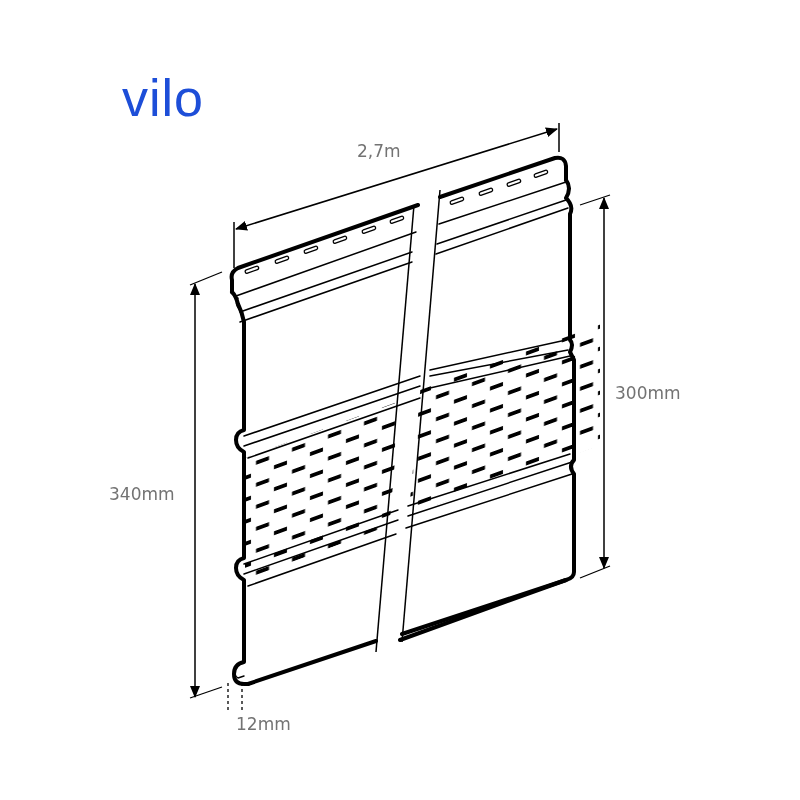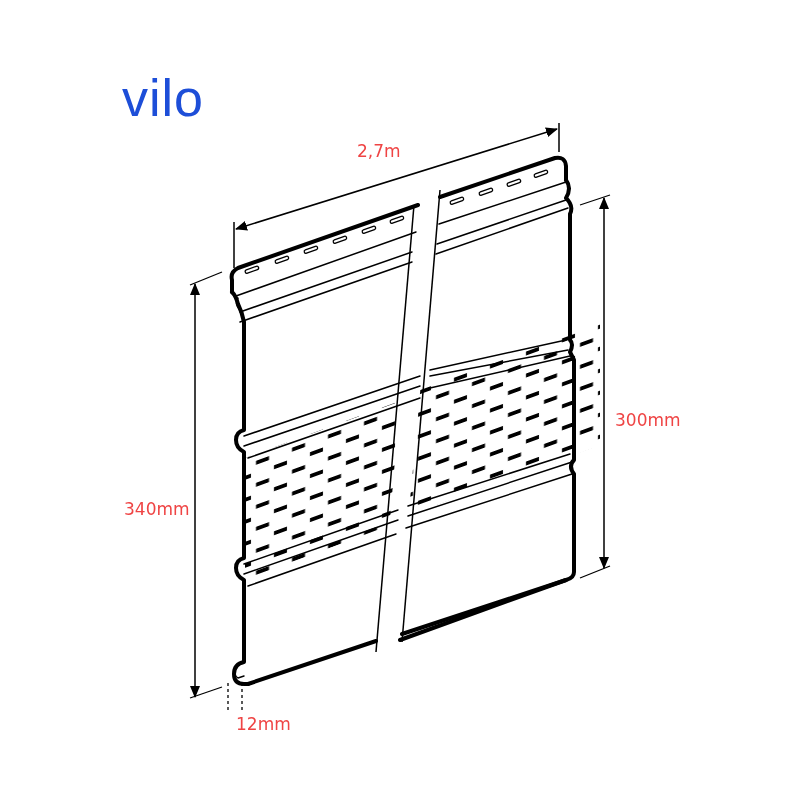--- a/index.html
+++ b/index.html
@@ -1,18 +1,18 @@
 <!DOCTYPE html>
 <html><head>
 <meta charset="utf-8">
 <style>
   html, body { margin: 0; padding: 0; background: #ffffff; }
   body { width: 800px; height: 800px; position: relative; overflow: hidden; font-family: "DejaVu Sans", sans-serif; }
   .logo { position: absolute; left: 122px; top: 68px; font-family: "Liberation Sans", sans-serif; font-size: 52px; color: #1d4ed8; letter-spacing: 1px; font-weight: normal; }
-  .dim { position: absolute; font-family: "DejaVu Sans", sans-serif; font-size: 17px; color: #ef4444; }
+  .dim { position: absolute; font-family: "DejaVu Sans", sans-serif; font-size: 17px; color: #737373; }
   svg { position: absolute; left: 0; top: 0; }
 </style>
 </head>
 <body>
 
 <div class="logo">vilo</div>
 
 <svg width="800" height="800" viewBox="0 0 800 800">
   <defs>
     <marker id="arr" markerWidth="12" markerHeight="10" refX="11" refY="5" orient="auto" markerUnits="userSpaceOnUse">
@@ -117,15 +117,15 @@
   </g>
 
   <g stroke="#000" stroke-width="1.5" fill="none">
     <line x1="414" y1="205" x2="376" y2="652"></line>
     <line x1="440" y1="190" x2="402" y2="642"></line>
   </g>
   <rect x="0" y="0" width="0" height="0" fill="none"></rect>
 </svg>
 
 <div class="dim" style="left:357px; top:141px;">2,7m</div>
-<div class="dim" style="left:124px; top:484px;margin-top:15px;">340mm</div>
-<div class="dim" style="left:615px; top:383px;margin-top:27px;">300mm</div>
+<div class="dim" style="left:109px; top:484px;">340mm</div>
+<div class="dim" style="left:615px; top:383px;">300mm</div>
 <div class="dim" style="left:236px; top:714px;">12mm</div>
 
 </body></html>

